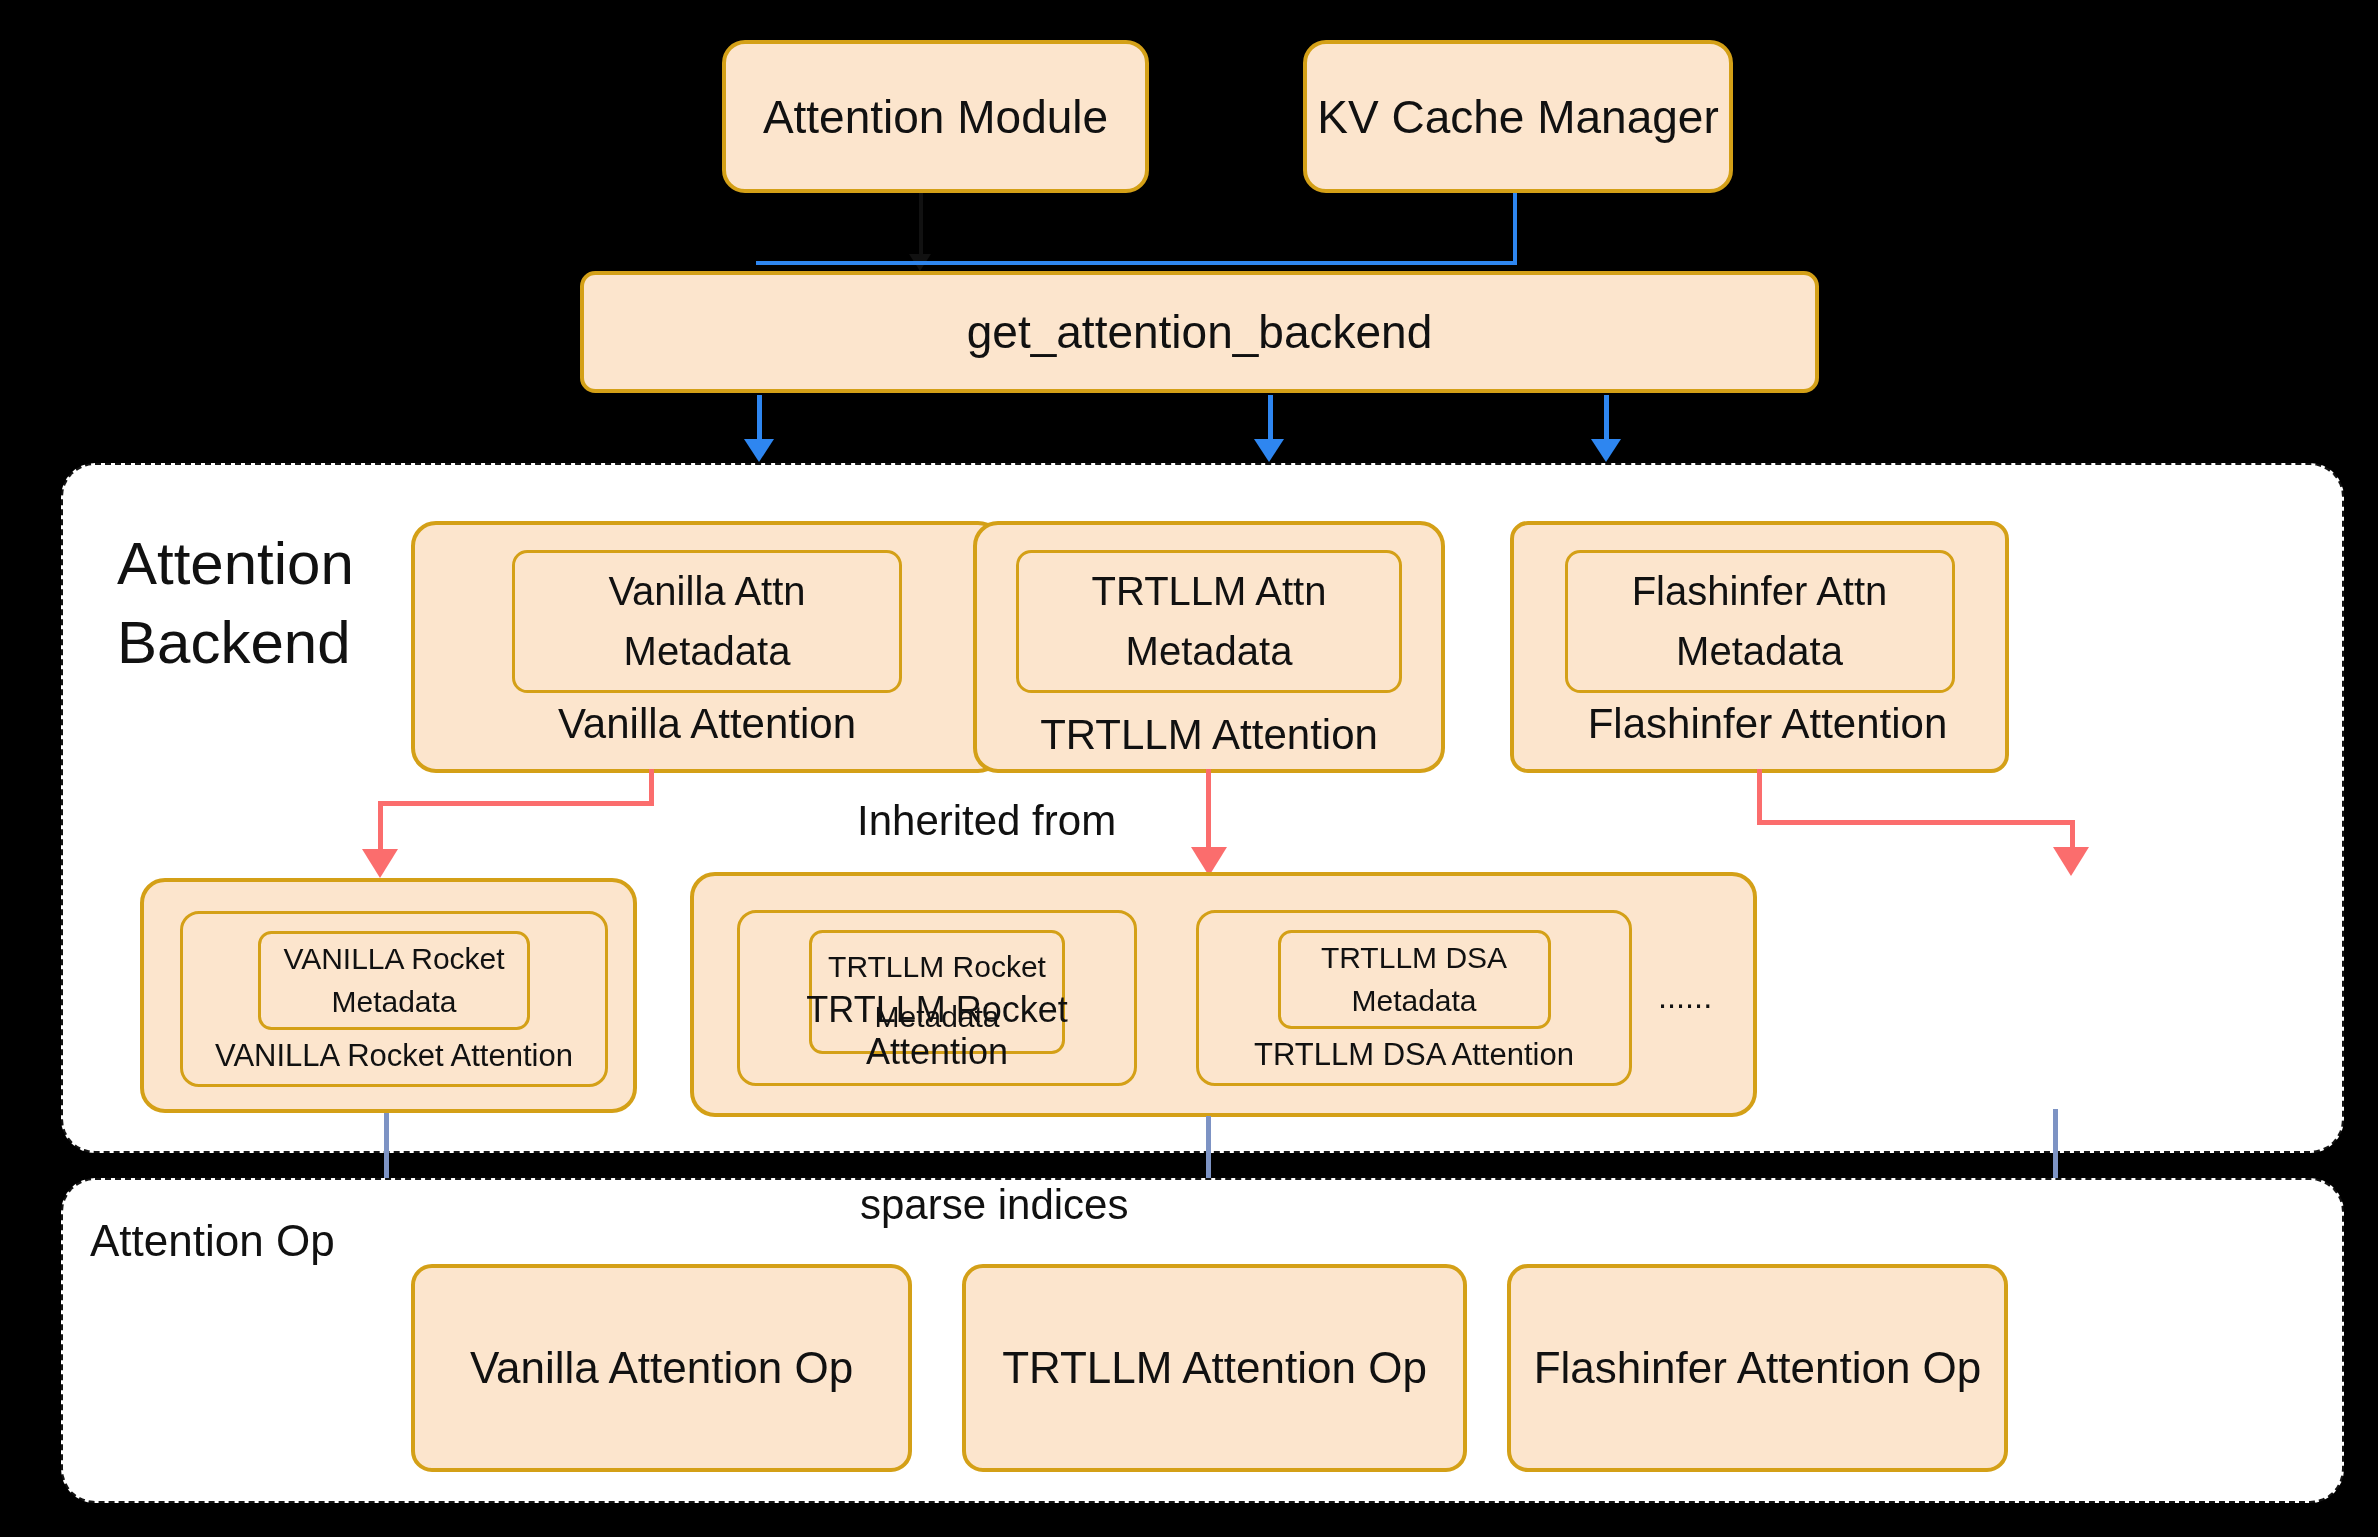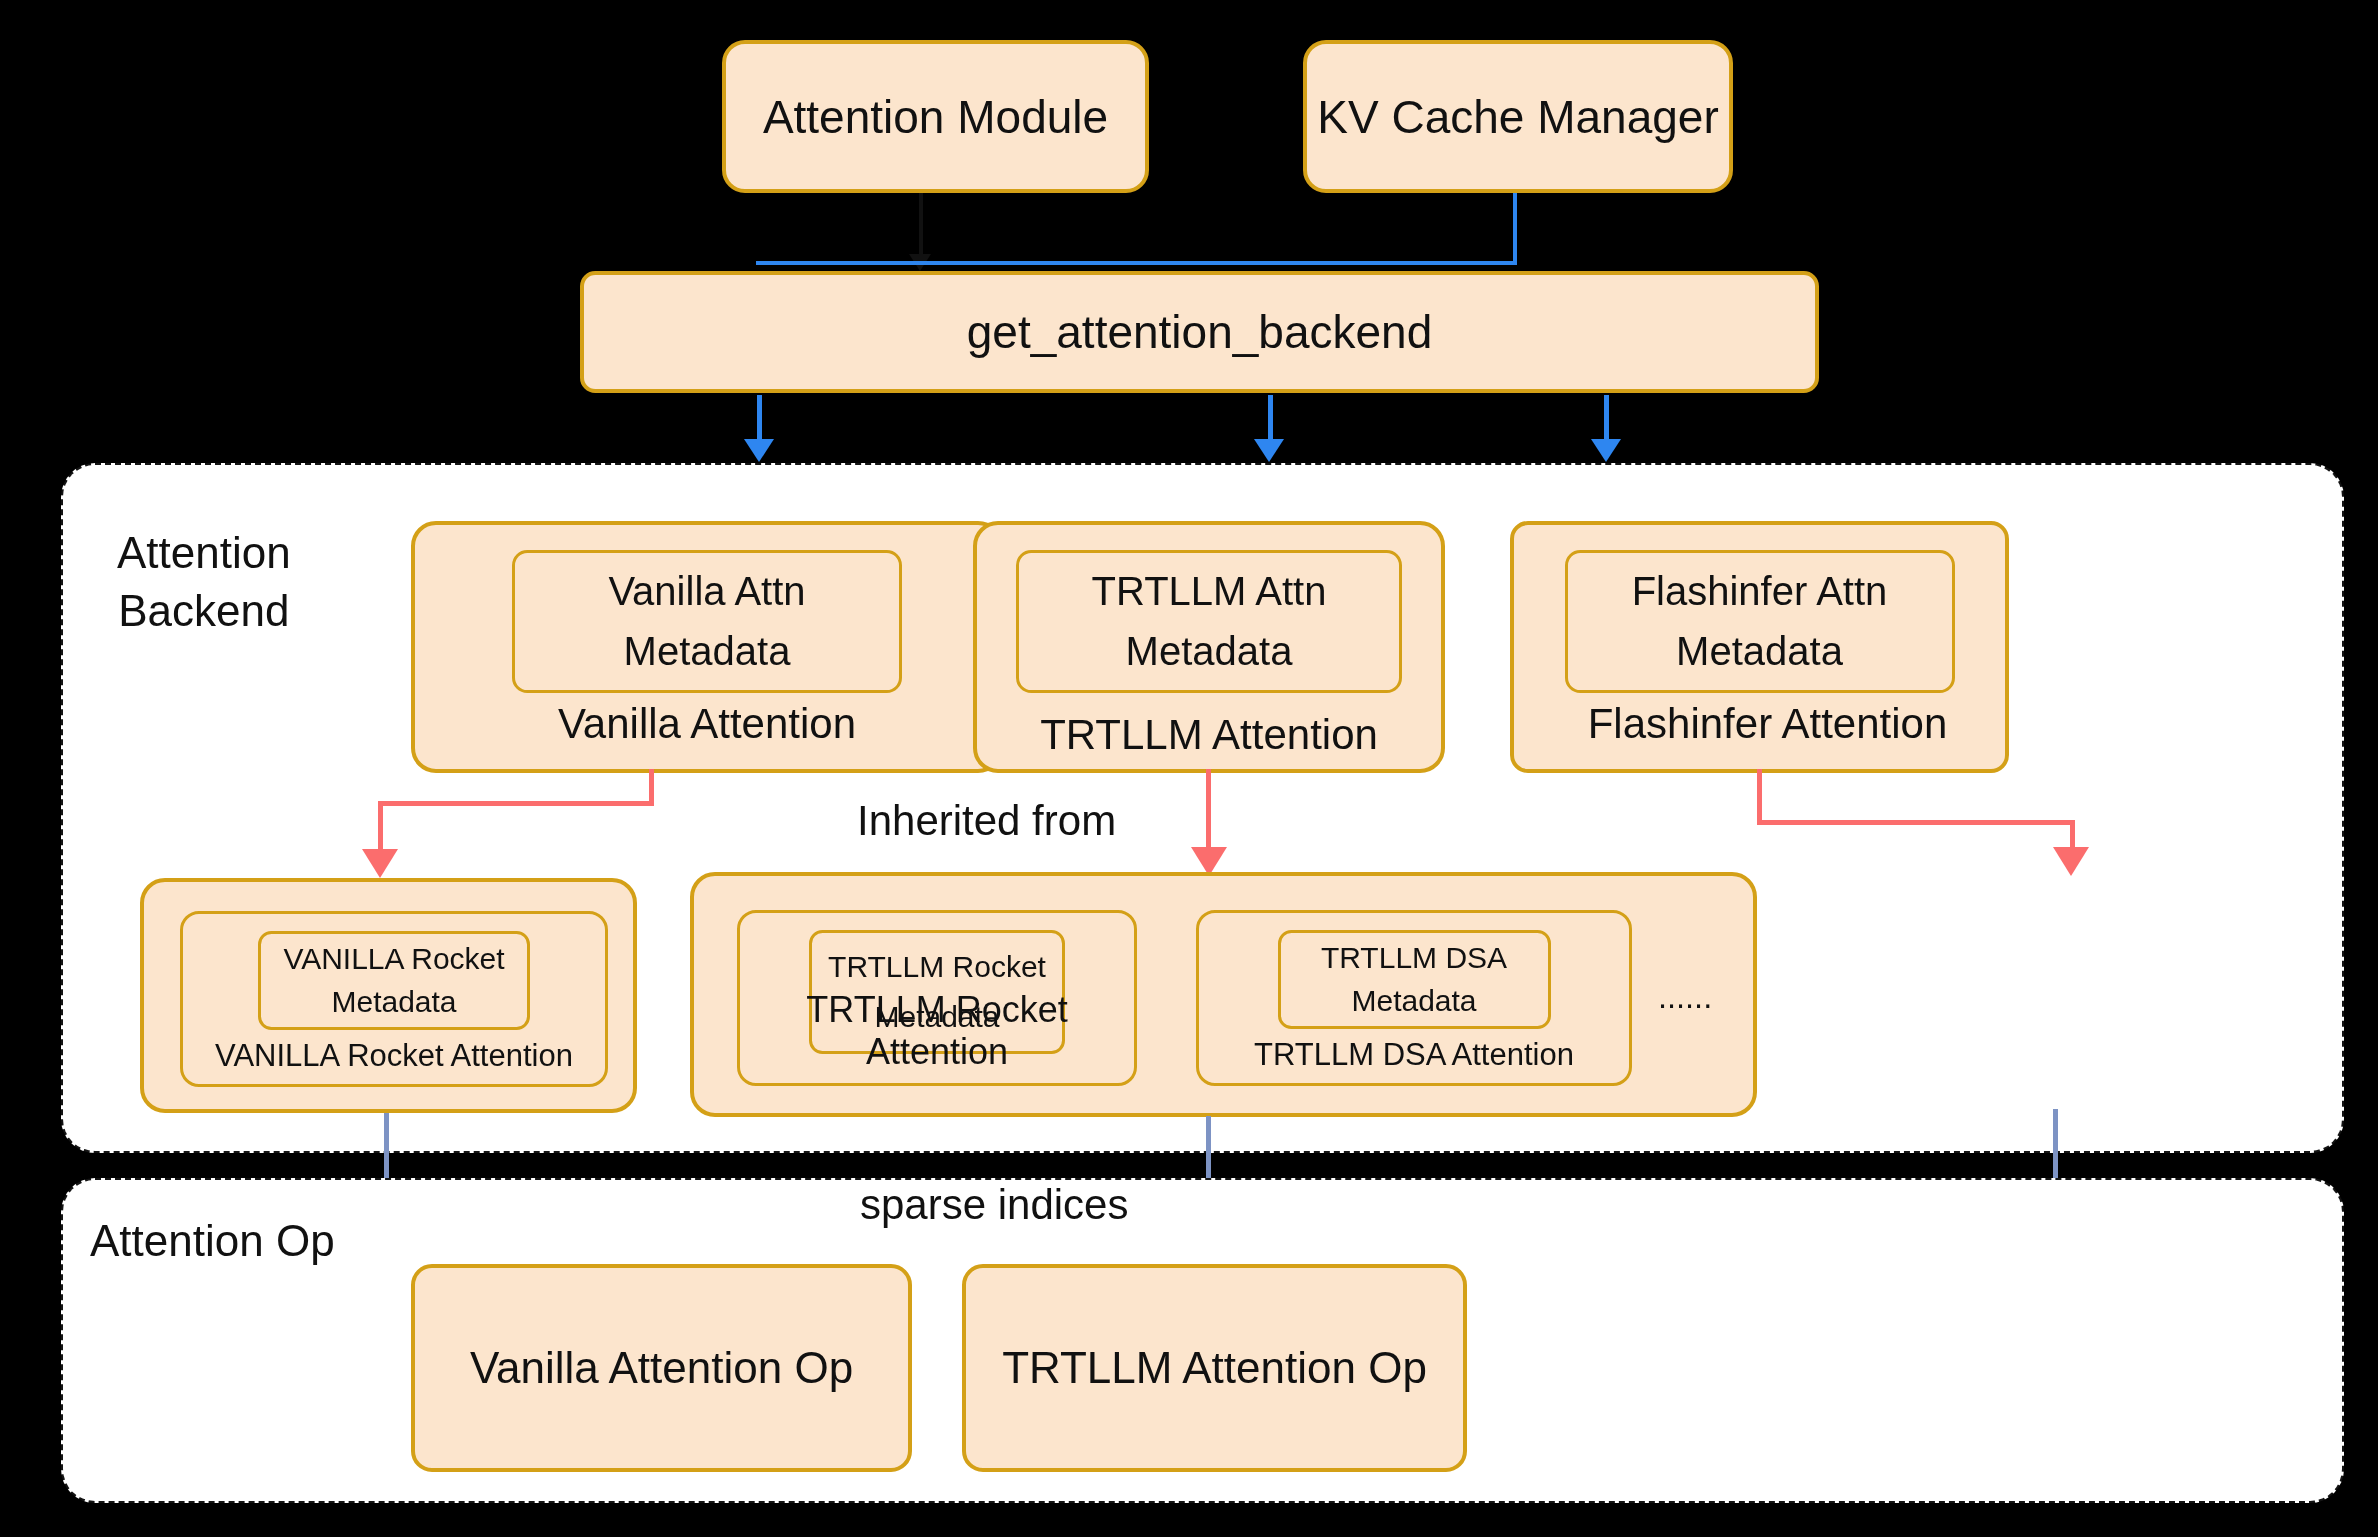--- a/index.html
+++ b/index.html
@@ -53,21 +53,21 @@
 
   <div class="vline blue" style="left:757px;top:395px;width:4.8px;height:46px;"></div>
   <div class="tri" style="left:744px;top:439px;border-left:15.3px solid transparent;border-right:15.3px solid transparent;border-top:23px solid var(--flow-arrow-blue);"></div>
   <div class="vline blue" style="left:1268px;top:395px;width:4.8px;height:46px;"></div>
   <div class="tri" style="left:1254px;top:439px;border-left:15.3px solid transparent;border-right:15.3px solid transparent;border-top:23px solid var(--flow-arrow-blue);"></div>
   <div class="vline blue" style="left:1604px;top:395px;width:4.8px;height:46px;"></div>
   <div class="tri" style="left:1591px;top:439px;border-left:15.3px solid transparent;border-right:15.3px solid transparent;border-top:23px solid var(--flow-arrow-blue);"></div>
 
   <div class="section" style="left:61px;top:463px;width:2283px;height:690px;border-radius:34px;"></div>
 
-  <div class="abs" style="left:117px;top:524px;font-size:44px;line-height:1.32;text-align:center;">
+  <div class="abs" style="left:117px;top:524px;font-size:60px;line-height:1.32;">
     <div>Attention</div>
     <div>Backend</div>
   </div>
 
   <div class="card" style="left:411px;top:521px;width:592px;height:252px;border-radius:25px;justify-content:flex-start;">
     <div class="meta-card" style="margin-top:25px;width:390px;height:143px;border-radius:15.3px;font-size:40px;">
       <div>Vanilla Attn</div>
       <div>Metadata</div>
     </div>
     <div class="bottom-label" style="bottom:21px;font-size:42px;">Vanilla Attention</div>
@@ -151,15 +151,18 @@
   <div class="abs" style="left:90px;top:1216px;font-size:44px;">Attention Op</div>
 
   <div class="abs" style="left:860px;top:1181px;font-size:42px;">sparse indices</div>
 
   <div class="card" style="left:411px;top:1264px;width:501px;height:208px;border-radius:21px;font-size:44px;">
     <span>Vanilla Attention Op</span>
   </div>
   <div class="card" style="left:962px;top:1264px;width:505px;height:208px;border-radius:21px;font-size:44px;">
     <span>TRTLLM Attention Op</span>
   </div>
+  <div class="card" style="left:1507px;top:1264px;width:501px;height:208px;border-radius:21px;font-size:44px;">
+    <span>Flashinfer Attention Op</span>
+  </div>
 
 </div>
 
 
 </body></html>

